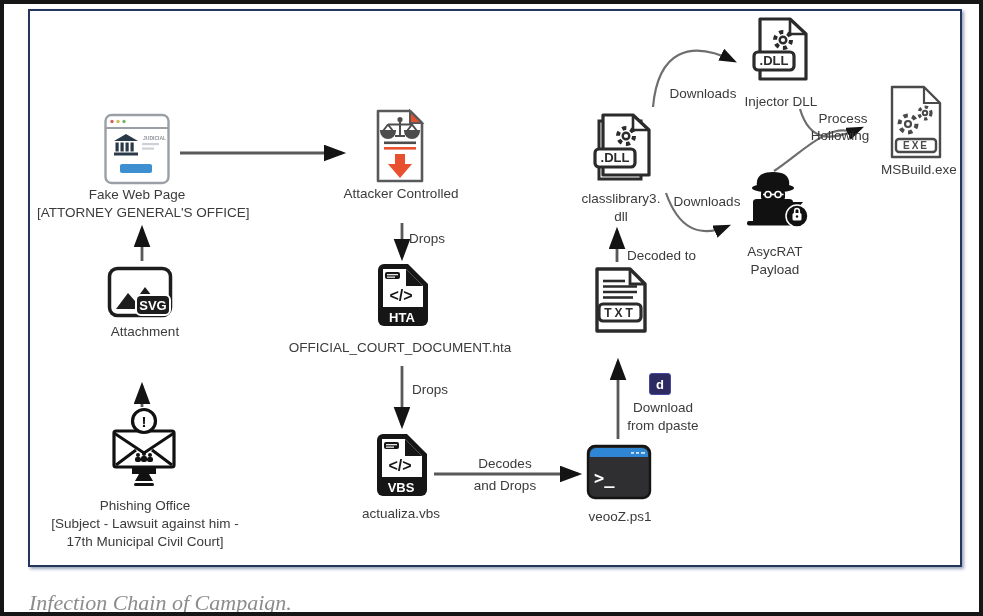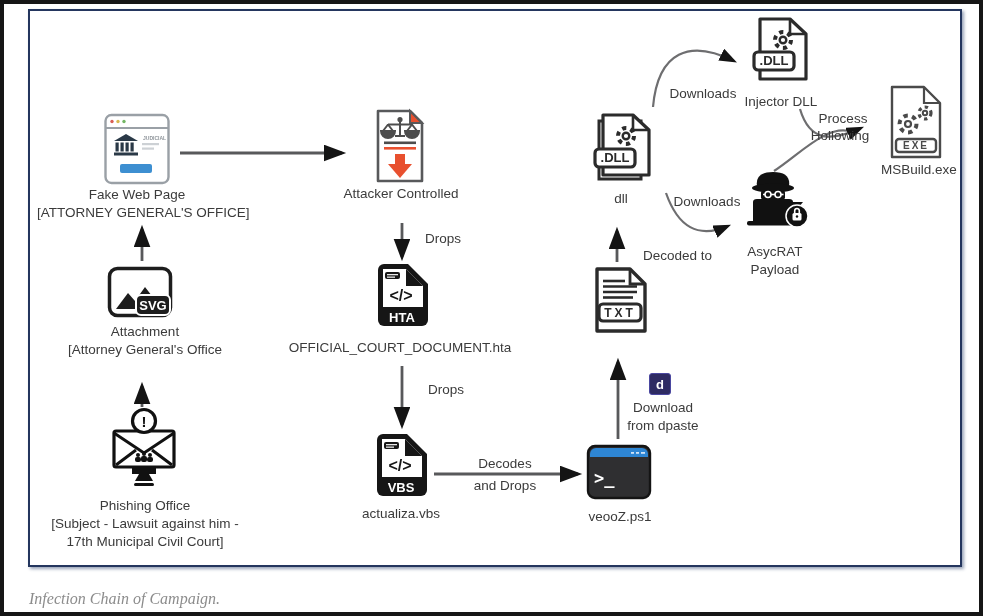--- a/index.html
+++ b/index.html
@@ -5,26 +5,26 @@
   html,body{margin:0;padding:0;background:#fff;}
   #frame{position:relative;width:983px;height:616px;box-sizing:border-box;
          border:4px solid #161616;background:#fff;overflow:hidden;
          font-family:"Liberation Sans",sans-serif;}
   #panel{position:absolute;left:24px;top:5px;width:934px;height:558px;
          background:#fff;border:2px solid #24365e;box-sizing:border-box;
          box-shadow:2px 2px 3px rgba(31,56,100,.45);}
   #arrows{position:absolute;left:0;top:0;width:930px;height:554px;pointer-events:none;}
   .ico{position:absolute;}
   .lbl{position:absolute;font-size:13.5px;line-height:18px;color:#3b3b3b;text-align:center;white-space:nowrap;}
-  .lbl-left{text-align:left;margin-left:16px;}
+  .lbl-left{text-align:left;}
   #dpaste{position:absolute;left:619px;top:362px;width:20px;height:20px;background:#2e2b63;
           border:1px solid #4a47a0;border-radius:3px;color:#fff;font-weight:bold;font-size:13px;
           display:flex;align-items:center;justify-content:center;}
   #caption{position:absolute;left:25px;top:586px;font-family:"Liberation Serif",serif;
-           font-style:italic;font-size:16px;color:#8c8c8c;}
+           font-style:italic;font-size:22px;color:#8c8c8c;}
   svg text{font-family:"Liberation Sans",sans-serif;}
   .mono{font-family:"DejaVu Sans Mono",monospace;}
 </style>
 </head>
 <body>
 
 <div id="frame">
   <div id="panel">
 
     <svg id="arrows" viewBox="0 0 930 554">
@@ -228,37 +228,37 @@
       <div>Fake Web Page</div>
       <div>[ATTORNEY GENERAL'S OFFICE]</div>
     </div>
 
     <div class="lbl" style="left:271px;top:174px;width:200px">
       <div>Attacker Controlled</div>
     </div>
 
     <div class="lbl" style="left:15px;top:312px;width:200px">
       <div>Attachment</div>
-      <div>[Attorney General's Office</div>
     </div>
 
     <div class="lbl" style="left:0px;top:486px;width:230px">
       <div>Phishing Office</div>
       <div>[Subject - Lawsuit against him -</div>
       <div>17th Municipal Civil Court]</div>
     </div>
 
     <div class="lbl" style="left:296px;top:494px;width:150px">actualiza.vbs</div>
 
     <div class="lbl" style="left:250px;top:328px;width:240px">OFFICIAL_COURT_DOCUMENT.hta</div>
 
     <div class="lbl" style="left:515px;top:497px;width:150px">veooZ.ps1</div>
 
 
     <div class="lbl" style="left:516px;top:179px;width:150px">
+      <div>classlibrary3.</div>
       <div>dll</div>
     </div>
 
     <div class="lbl" style="left:676px;top:82px;width:150px">Injector DLL</div>
 
     <div class="lbl" style="left:814px;top:150px;width:150px">MSBuild.exe</div>
 
     <div class="lbl" style="left:670px;top:232px;width:150px">
       <div>AsycRAT</div>
       <div>Payload</div>

